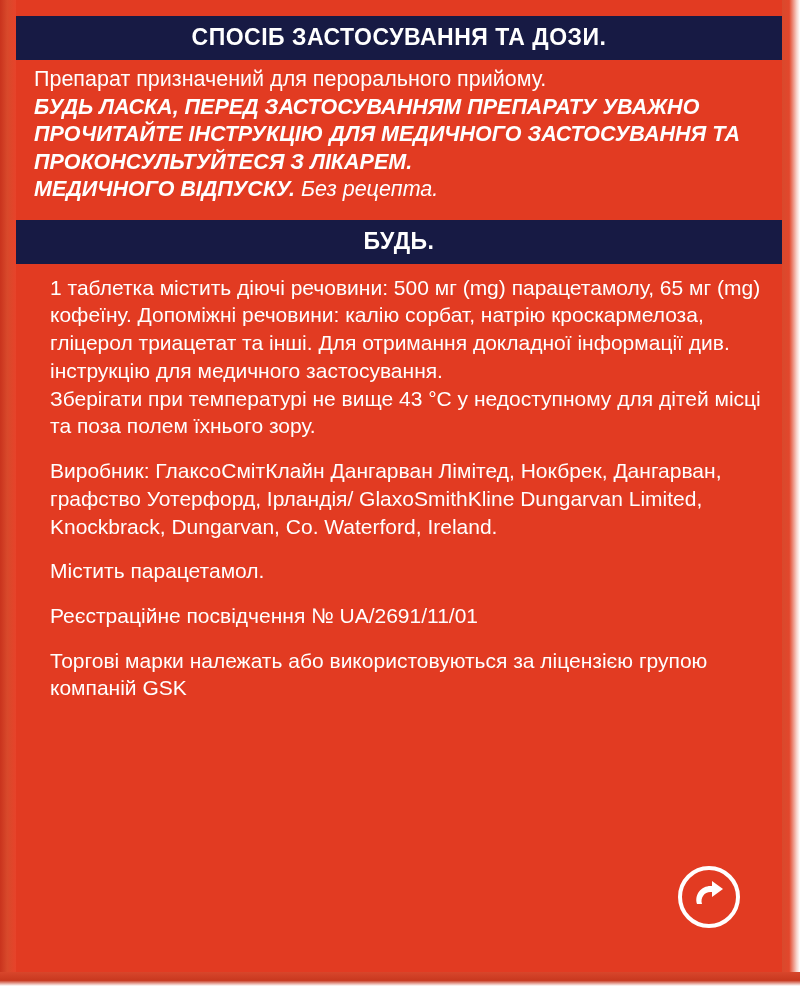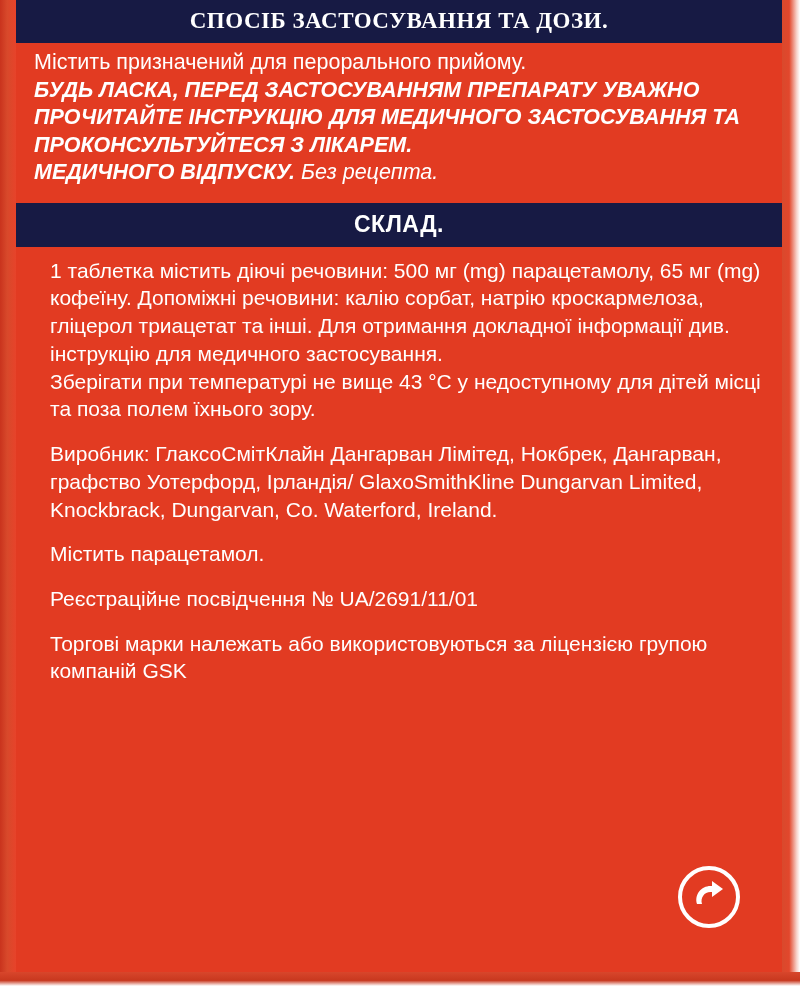--- a/index.html
+++ b/index.html
@@ -46,22 +46,21 @@
   .band {
     background: #171a44;
     color: #ffffff;
     text-align: center;
     font-weight: bold;
     letter-spacing: 0.5px;
     font-size: 23px;
     padding: 8px 0 9px 0;
   }
   .band-head {
-    margin-top: 0;
-    font-family: Liberation Serif, serif;
+    margin-top: 16px;
   }
   .band-sklad {
     margin-top: 16px;
   }
   .body-text {
     color: #ffffff;
     font-size: 21.5px;
     line-height: 1.30;
     padding: 6px 18px 0 18px;
   }
@@ -114,29 +113,29 @@
 
   <div class="edge-left"></div>
   <div class="edge-right"></div>
   <div class="edge-bottom"></div>
 
   <div class="content">
 
     <div class="band band-head">СПОСІБ ЗАСТОСУВАННЯ ТА ДОЗИ.</div>
 
     <div class="body-text">
-      <p>Містить призначений для перорального прийому.</p>
+      <p>Препарат призначений для перорального прийому.</p>
       <p class="italic-block">БУДЬ ЛАСКА, ПЕРЕД ЗАСТОСУВАННЯМ ПРЕПАРАТУ УВАЖНО ПРОЧИТАЙТЕ ІНСТРУКЦІЮ ДЛЯ МЕДИЧНОГО ЗАСТОСУВАННЯ ТА ПРОКОНСУЛЬТУЙТЕСЯ З ЛІКАРЕМ.</p>
       <p class="cat-line">
         <span>МЕДИЧНОГО ВІДПУСКУ.</span>
         <span class="rx">Без рецепта.</span>
       </p>
     </div>
 
-    <div class="band band-sklad">СКЛАД.</div>
+    <div class="band band-sklad">БУДЬ.</div>
 
     <div class="sklad-body">
       <p>1 таблетка містить діючі речовини: 500 мг (mg) парацетамолу, 65 мг (mg) кофеїну. Допоміжні речовини: калію сорбат, натрію кроскармелоза, гліцерол триацетат та інші. Для отримання докладної інформації див. інструкцію для медичного застосування.</p>
       <p>Зберігати при температурі не вище 43 °С у недоступному для дітей місці та поза полем їхнього зору.</p>
       <div class="gap"></div>
       <p>Виробник: ГлаксоСмітКлайн Дангарван Лімітед, Нокбрек, Дангарван, графство Уотерфорд, Ірландія/ GlaxoSmithKline Dungarvan Limited, Knockbrack, Dungarvan, Co. Waterford, Ireland.</p>
       <div class="gap"></div>
       <p>Містить парацетамол.</p>
       <div class="gap"></div>
       <p>Реєстраційне посвідчення № UA/2691/11/01</p>

